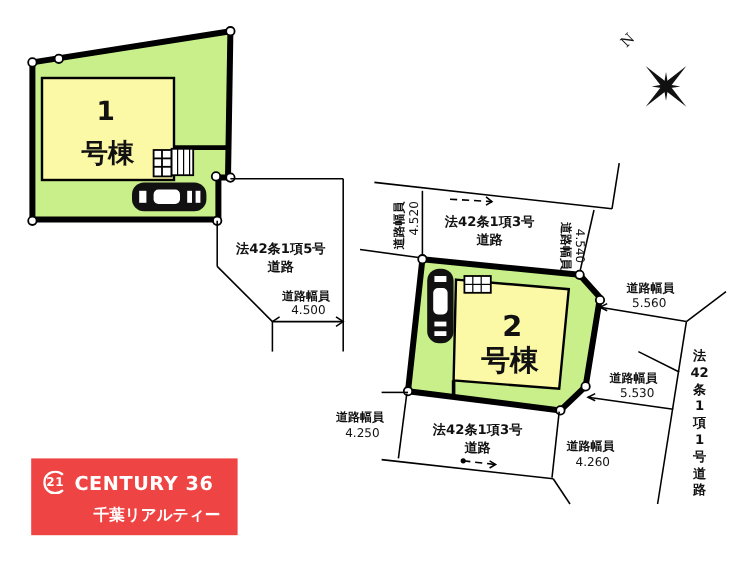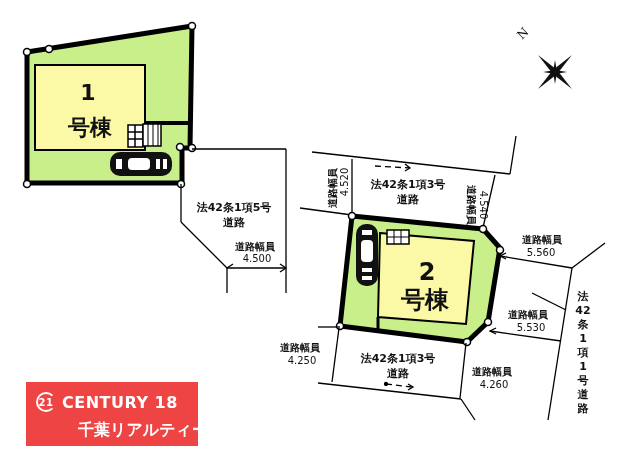--- a/index.html
+++ b/index.html
@@ -15,21 +15,21 @@
     }
     .logo-main {
       position: absolute; left: 10px; top: 10px; display: flex; align-items: center; gap: 6px;
       font-family: "DejaVu Sans", sans-serif; font-weight: bold; font-size: 16px; letter-spacing: 0.5px; white-space: nowrap;
     }
     .logo-mark {
       width: 20px; height: 20px; border: 2px solid #fff; border-radius: 50%; border-right-color: transparent;
       display: inline-flex; align-items: center; justify-content: center; font-size: 10px; font-weight: bold; box-sizing: border-box;
     }
     .logo-sub {
-      position: absolute; left: 52px; top: 38px; font-family: Liberation Serif, serif; font-weight: bold; font-size: 16px; white-space: nowrap;
+      position: absolute; left: 52px; top: 38px; font-family: Liberation Serif, serif; font-weight: bold; font-size: 13px; white-space: nowrap;
     }
   </style>
 </head>
 <body>
 
 <svg id="plan" viewBox="0 0 620 468" xmlns="http://www.w3.org/2000/svg">
 
   <g>
     <polygon points="27,52 192,26 190,148 182,148 182,183 27,183" fill="#c8ef8a" stroke="#000" stroke-width="5" stroke-linejoin="round"></polygon>
     <rect x="35" y="65" width="110" height="85" fill="#fbf8a6" stroke="#000" stroke-width="2"></rect>
@@ -183,16 +183,16 @@
     <polygon points="0,-12 2,0 0,12 -2,0" fill="#111"></polygon>
     <polygon points="-12,0 0,-2 12,0 0,2" fill="#111"></polygon>
     <circle cx="0" cy="0" r="3" fill="#111"></circle>
   </g>
   <text x="522" y="40" font-size="12" font-family="DejaVu Serif, serif" transform="rotate(-45 522 40)" fill="#111">N</text>
 </svg>
 
 <div class="logo">
   <div class="logo-main">
     <span class="logo-mark">21</span>
-    <span>CENTURY 18</span>
+    <span>CENTURY 36</span>
   </div>
   <div class="logo-sub">千葉リアルティー</div>
 </div>
 
 </body></html>

